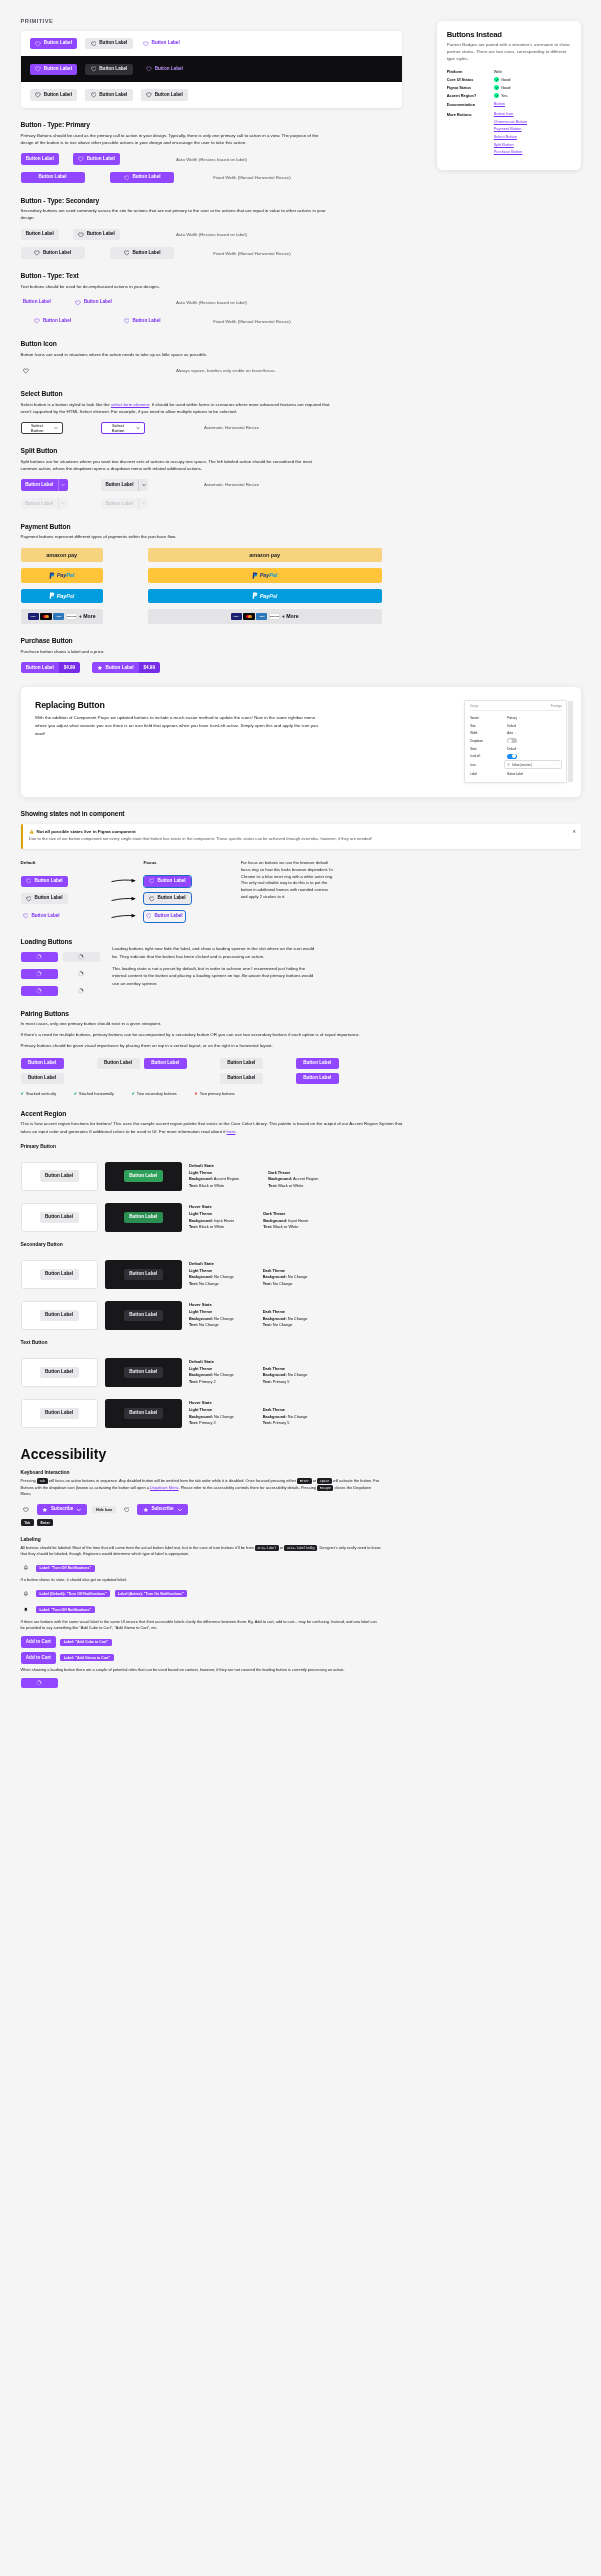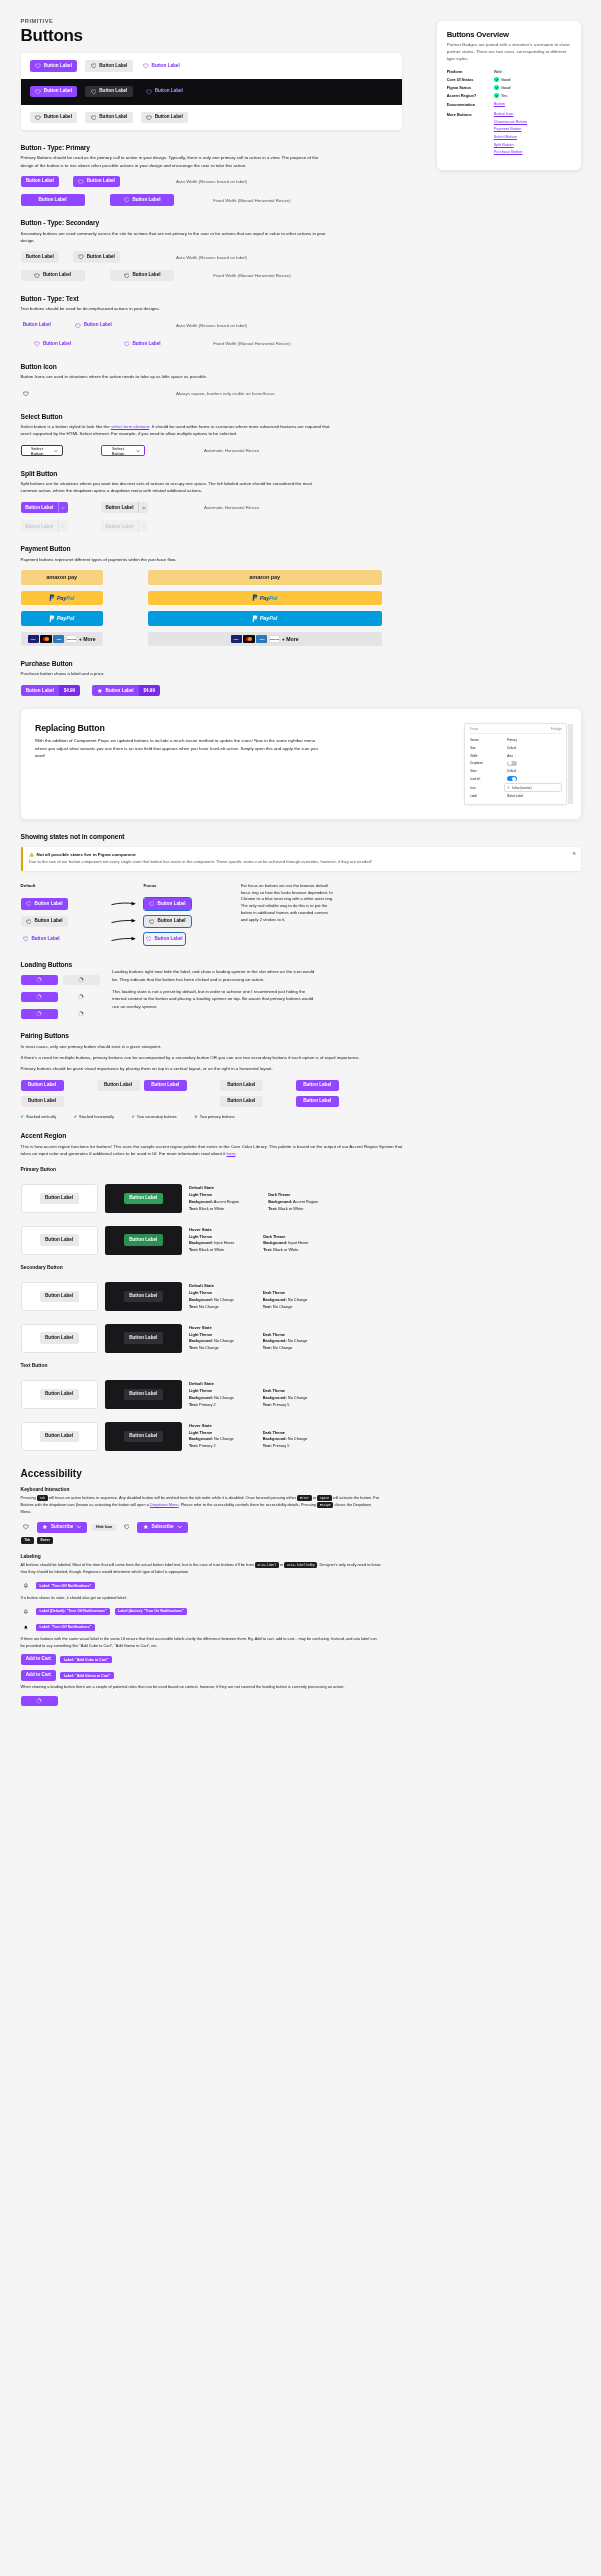--- a/index.html
+++ b/index.html
@@ -182,40 +182,40 @@
   .theme-card { width: 77px; height: 29px; border-radius:2.6px; display:flex; align-items:center; justify-content:center; }
   .theme-light { background:#fff; border:0.5px solid #e3e3e6; }
   .theme-dark { background:#18181b; }
   .accent-block { display:flex; gap: 7.2px; margin-top:7.2px; align-items:flex-start; }
   .accent-specs { display:flex; gap: 29px; font-size:3.9px; line-height:1.7; }
   .spec-h { font-weight:700; font-size:4.1px; margin-bottom:2.1px; }
   .spec-k { font-weight:700; }
   .accent-rows { display:flex; flex-direction:column; gap:5.2px; }
 
   
-  .a11y-title { font-size:10px; font-weight:700; margin-top:17.5px; }
+  .a11y-title { font-size:14px; font-weight:700; margin-top:17.5px; }
   .sub-h { font-size:4.9px; font-weight:700; margin-top:8.2px; }
   .body-sm { font-size:3.9px; line-height:1.7; color:#18181b; margin-top:3.1px; max-width: 361px; }
   .body-sm a { color:#7a2df5; text-decoration:underline; }
   .kb-row { display:flex; gap:5.2px; align-items:center; margin-top:6.2px; flex-wrap:wrap; }
   .tag-row { display:flex; gap:3.1px; margin-top:4.1px; }
   .kbd { background:#1f1f23; color:#efeff1; font-size:3.1px; padding:1px 2.6px; border-radius:1.5px; font-family:"Liberation Mono", monospace; }
 
   .label-demo { display:flex; gap:4.1px; align-items:center; margin-top:4.6px; flex-wrap:wrap; }
   .chip-purple { background:#9147ff; color:#fff; font-size:3.6px; font-weight:700; border-radius:1.5px; padding:1.5px 3.6px; display:inline-flex; align-items:center; gap:2.1px; }
   .chip-dark { background:#1f1f23; color:#efeff1; font-size:3.6px; font-weight:700; border-radius:1.5px; padding:1.5px 3.6px; display:inline-flex; align-items:center; gap:2.1px; }
   .chip-grey { background:#e9e9eb; color:#0e0e10; font-size:3.6px; font-weight:700; border-radius:1.5px; padding:1.5px 3.6px; display:inline-flex; align-items:center; gap:2.1px; }
 </style>
 </head>
 <body>
 
 <div class="page">
 
   <aside class="overview">
-    <div class="ov-title">Buttons Overview</div>
+    <div class="ov-title">Buttons Instead</div>
     <div class="ov-desc">Partner Badges are paired with a streamer's username to show partner status. There are two sizes, corresponding to different type styles.</div>
     <div class="ov-rows">
       <div class="ov-row">
         <div class="ov-key">Platform</div>
         <div class="ov-val">
             <span class="plain">Web</span>
           </div>
       </div>
       <div class="ov-row">
         <div class="ov-key">Core UI Status</div>
@@ -264,21 +264,20 @@
           <a href="#" class="ov-link">Payment Button</a>
           <a href="#" class="ov-link">Select Button</a>
           <a href="#" class="ov-link">Split Button</a>
           <a href="#" class="ov-link">Purchase Button</a>
         </div>
       </div>
     </div>
   </aside>
 
   <div class="eyebrow">PRIMITIVE</div>
-  <h1 class="page-title">Buttons</h1>
 
   <div class="hero hero-wrap">
     <div class="hero-row">
       <button class="btn btn-primary">
         <svg viewBox="0 0 24 24" fill="currentColor">
             <path d="M12 21s-7.5-4.6-9.6-9A5.3 5.3 0 0 1 12 6.2 5.3 5.3 0 0 1 21.6 12c-2.1 4.4-9.6 9-9.6 9z" fill="none" stroke="currentColor" stroke-width="2"></path>
           </svg>
         <span>Button Label</span>
       </button>
       <button class="btn btn-secondary">

